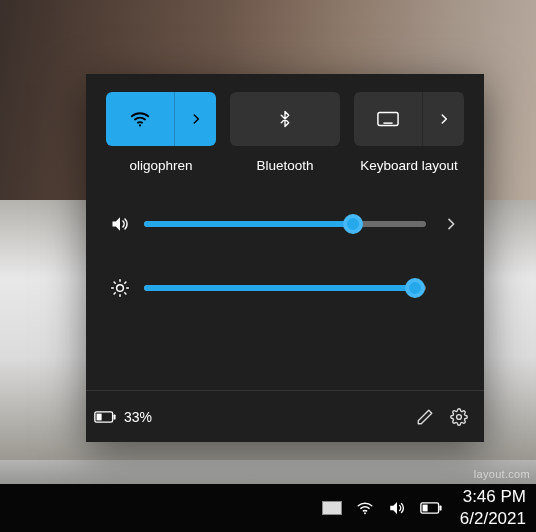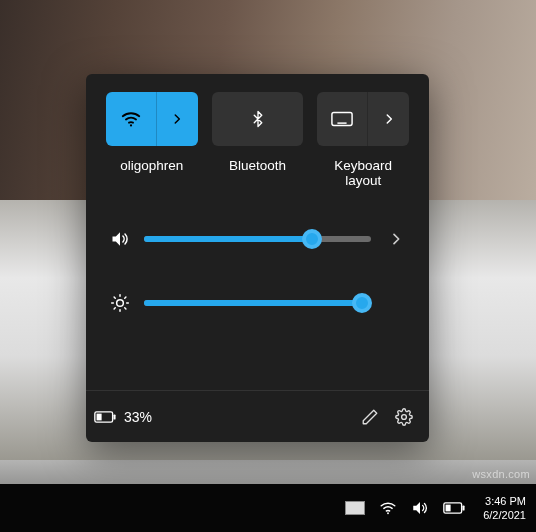--- a/index.html
+++ b/index.html
@@ -6,22 +6,22 @@
   html, body { width: 536px; height: 532px; overflow: hidden; }
   body {
     background: linear-gradient(180deg,#4a3b36 0,#5a4a42 15%,#8a7a6e 25%,#a89888 35%,#cacaca 55%,#d8d8d8 65%,#e0e0e0 80%,#7a7a78 95%);
     position: relative;
   }
   .bg-top { position:absolute;top:0;left:0;right:0;height:210px;
     background:linear-gradient(100deg,#3a2f2a 0,#544238 20%,#6b564a 40%,#8c7868 60%,#a5968a 80%,#baada0 100%);}
   .bg-mid { position:absolute;top:200px;left:0;right:0;height:260px;
     background:linear-gradient(180deg,#b5b3ae 0,#e8e8e8 30%,#dcdcdc 60%,#9a9890 100%);}
   .panel {
-    position:absolute; left:86px; top:74px; width:343px; height:368px;
-    background:#1f1f1f; border-radius:6px; color:#fff; padding:18px 20px 0 20px;
+    position:absolute; left:86px; top:74px; width:398px; height:368px;
+    background:#1f1f1f; border-radius:0; color:#fff; padding:18px 20px 0 20px;
     box-shadow:0 10px 40px rgba(0,0,0,0.5);
   }
   .tiles { display:flex; gap:14px; }
   .tile { flex:1; display:flex; flex-direction:column; align-items:center; }
   .tbtn { width:100%; height:54px; border-radius:6px; background:#333; display:flex; align-items:center; justify-content:center; gap:0; cursor:pointer; }
   .tbtn.active { background:#26a8ed; }
   .tbtn.split { padding:0; justify-content:space-between; }
   .tbtn.split .main { flex:1; display:flex; align-items:center; justify-content:center; height:100%; }
   .tbtn.split .expand { width:42px; height:100%; display:flex; align-items:center; justify-content:center; border-left:1px solid rgba(0,0,0,0.18); }
   .tlabel { margin-top:12px; font-size:13.5px; color:#fff; text-align:center; }
@@ -33,21 +33,21 @@
   .sthumb { position:absolute; top:50%; width:20px; height:20px; border-radius:50%; background:#26a8ed; border:4px solid #46b8f5; transform:translate(-50%,-50%); }
   .sright { width:26px; display:flex; align-items:center; justify-content:center; color:#ccc; cursor:pointer; }
   .pfoot { position:absolute; left:0; right:0; bottom:0; height:52px; border-top:1px solid #333; display:flex; align-items:center; padding:0 8px; }
   .batt { display:flex; align-items:center; gap:8px; font-size:14px; color:#fff; }
   .spacer { flex:1; }
   .foot-icon { width:34px; height:34px; display:flex; align-items:center; justify-content:center; cursor:pointer; color:#ddd; }
   .taskbar { position:absolute; left:0; right:0; bottom:0; height:48px; background:#060606; display:flex; align-items:center; justify-content:flex-end; padding-right:10px; gap:4px; }
   .tray { display:flex; align-items:center; gap:14px; color:#fff; }
   .desk-thumb { width:20px; height:14px; background:#ddd; border:1px solid #888; }
   .tray svg, .batt svg, .sicon svg, .foot-icon svg, .tbtn svg, .sright svg { display:block; }
-  .clock { color:#fff; font-size:11px; line-height:1.3; text-align:right; margin-left:14px; }
+  .clock { color:#fff; font-size:17px; line-height:1.3; text-align:right; margin-left:14px; }
   .watermark { position:absolute; right:6px; bottom:52px; font-size:11px; color:rgba(255,255,255,0.55); letter-spacing:0.3px; }
 </style>
 </head>
 <body>
 
 <div class="bg-top"></div>
 <div class="bg-mid"></div>
 
 <div class="panel">
   <div class="tiles">
@@ -166,21 +166,21 @@
     </div>
     <div class="foot-icon">
       <svg width="18" height="18" viewBox="0 0 24 24" fill="none" stroke="#ddd" stroke-width="1.8" stroke-linecap="round" stroke-linejoin="round">
           <circle cx="12" cy="12" r="3.2"></circle>
           <path d="M19.4 15a1.7 1.7 0 0 0 .34 1.87l.06.06a2 2 0 1 1-2.83 2.83l-.06-.06a1.7 1.7 0 0 0-1.87-.34 1.7 1.7 0 0 0-1 1.56V21a2 2 0 0 1-4 0v-.09a1.7 1.7 0 0 0-1.11-1.56 1.7 1.7 0 0 0-1.87.34l-.06.06a2 2 0 1 1-2.83-2.83l.06-.06a1.7 1.7 0 0 0 .34-1.87 1.7 1.7 0 0 0-1.56-1H3a2 2 0 0 1 0-4h.09a1.7 1.7 0 0 0 1.56-1.11 1.7 1.7 0 0 0-.34-1.87l-.06-.06a2 2 0 1 1 2.83-2.83l.06.06a1.7 1.7 0 0 0 1.87.34H9a1.7 1.7 0 0 0 1-1.56V3a2 2 0 0 1 4 0v.09a1.7 1.7 0 0 0 1 1.56 1.7 1.7 0 0 0 1.87-.34l.06-.06a2 2 0 1 1 2.83 2.83l-.06.06a1.7 1.7 0 0 0-.34 1.87V9a1.7 1.7 0 0 0 1.56 1H21a2 2 0 0 1 0 4h-.09a1.7 1.7 0 0 0-1.56 1z"></path>
         </svg>
     </div>
   </div>
 </div>
 
-<div class="watermark">wsxdn.com</div>
+<div class="watermark">layout.com</div>
 
 <div class="taskbar">
   <div class="tray">
     <div class="desk-thumb"></div>
     <span>
       <svg width="18" height="18" viewBox="0 0 24 24" fill="none" stroke="#fff" stroke-width="2" stroke-linecap="round">
           <path d="M3 9a14 14 0 0 1 18 0"></path>
           <path d="M6.5 12.5a9 9 0 0 1 11 0"></path>
           <path d="M9.8 16a4.5 4.5 0 0 1 4.4 0"></path>
           <circle cx="12" cy="19" r="1.2" fill="#fff" stroke="none"></circle>

